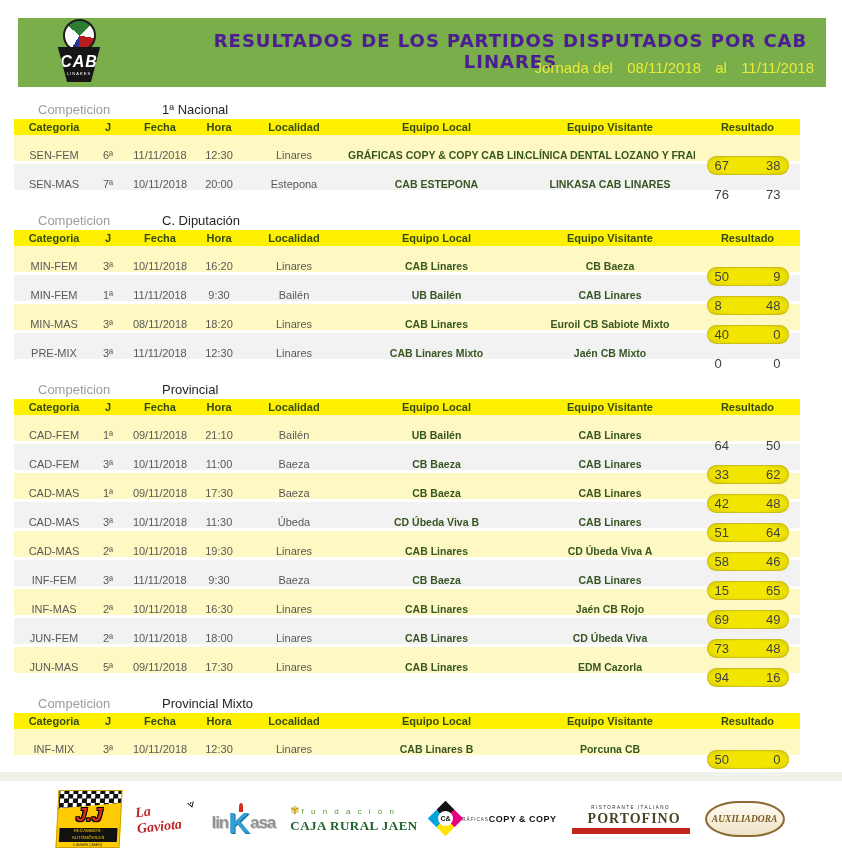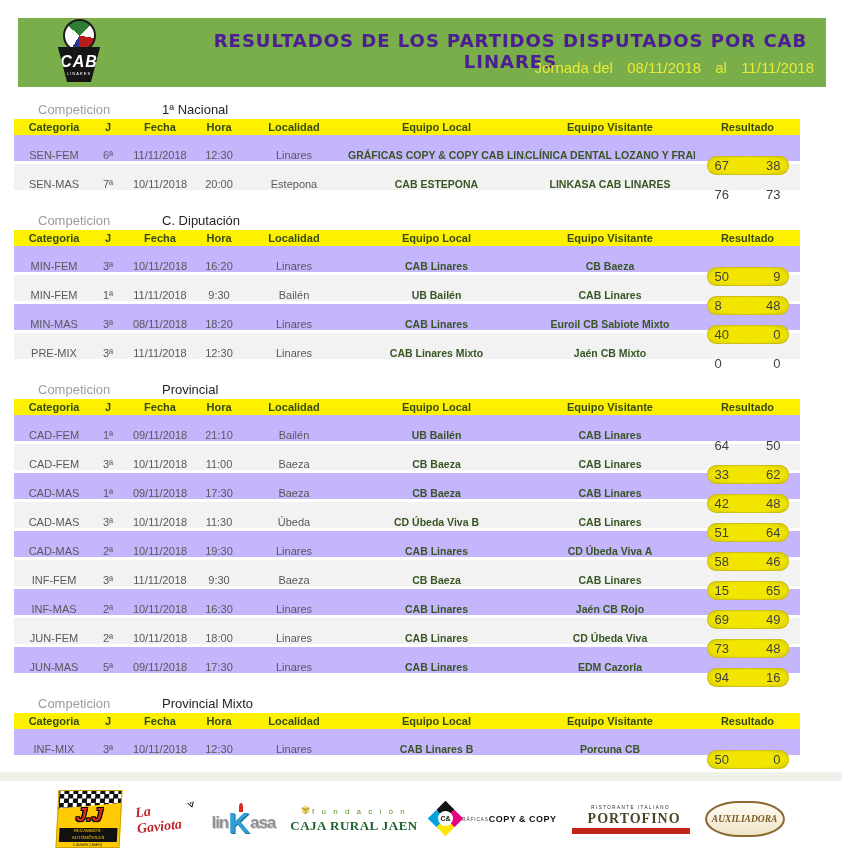--- a/index.html
+++ b/index.html
@@ -35,21 +35,21 @@
   
   .content{position:absolute;left:14px;top:99px;width:786px;}
   .competition-section{margin-bottom:20px;}
   .section-head{display:flex;height:20px;align-items:center;font-size:13px;}
   .comp-label{color:#9c9c9c;margin-left:24px;width:124px;}
   .comp-name{color:#262626;}
   .grid8{display:grid;grid-template-columns:80px 28px 76px 42px 108px 177px 170px 105px;}
   .thead{background:#fdf100;height:16px;align-items:center;font-size:11px;font-weight:bold;color:#374a10;margin-bottom:0;}
   .thead .cell{text-align:center;}
   .trow{height:26px;margin-bottom:3px;align-items:center;font-size:11px;color:#595959;}
-  .trow.alt0{background:#c4b5fd;}
+  .trow.alt0{background:#fef9c3;}
   .trow.alt1{background:#f2f2f2;}
   .cell{text-align:center;overflow:hidden;white-space:nowrap;}
   .cell.team{font-weight:bold;color:#375623;font-size:10.5px;}
   .res-wrap{display:flex;justify-content:center;margin-top:21px;}
   .res{width:82px;display:flex;justify-content:space-between;box-sizing:border-box;
        padding:2px 8px;font-size:13px;color:#3f3f3f;border-radius:10px;}
   .res.hl{background:radial-gradient(ellipse at center,#f2e600 55%,#d2c500 100%);
           box-shadow:0 0 0 1px rgba(190,178,40,.65) inset;}
   
   .bottom-band{position:absolute;left:0;top:772px;width:842px;height:9px;background:#eef2ea;}
@@ -71,21 +71,21 @@
   .lg-gav{position:relative;width:60px;height:46px;}
   .lg-gav .bird{position:absolute;right:2px;top:0;color:#111;font-size:13px;transform:rotate(-18deg);}
   .lg-gav .gav-text{position:absolute;left:0;bottom:8px;font-family:"Liberation Serif",serif;
         font-style:italic;font-weight:bold;color:#c0272d;font-size:14px;transform:rotate(-6deg);}
   
   .lg-link{display:flex;align-items:center;font-weight:bold;position:relative;padding-top:8px;}
   .lg-link .lk-gray{color:#8f9396;font-size:17px;letter-spacing:-1px;text-shadow:1px 1px 0 #cfcfcf;}
   .lg-link .lk-k{color:#2f9fd6;font-size:30px;line-height:22px;position:relative;text-shadow:1px 1px 0 #1b6f9a;}
   .lg-link .lk-flame{position:absolute;left:50%;top:-9px;width:4px;height:9px;background:#d42b1e;border-radius:50% 50% 0 0;}
   
-  .lg-caja{text-align:center;line-height:1.25;}
+  .lg-caja{text-align:left;line-height:1.25;}
   .lg-caja .cr-top{font-size:8px;letter-spacing:2.5px;color:#5d9732;}
   .lg-caja .cr-wheat{color:#c8a415;font-size:11px;letter-spacing:0;margin-right:2px;}
   .lg-caja .cr-main{font-family:"Liberation Serif",serif;font-weight:bold;color:#20632f;font-size:13px;letter-spacing:0.5px;}
   
   .lg-copy{display:flex;flex-direction:row;align-items:center;}
   .lg-copy .diamond{width:25px;height:25px;transform:rotate(45deg);margin:3px 0 5px;
         background:conic-gradient(from 0deg,#e6007e 0 90deg,#ffe600 90deg 180deg,#00a3e0 180deg 270deg,#111 270deg 360deg);
         display:flex;align-items:center;justify-content:center;}
   .lg-copy .dcirc{width:15px;height:15px;border-radius:50%;background:#fff;transform:rotate(-45deg);
         display:flex;align-items:center;justify-content:center;font-size:7px;font-weight:bold;color:#111;}

